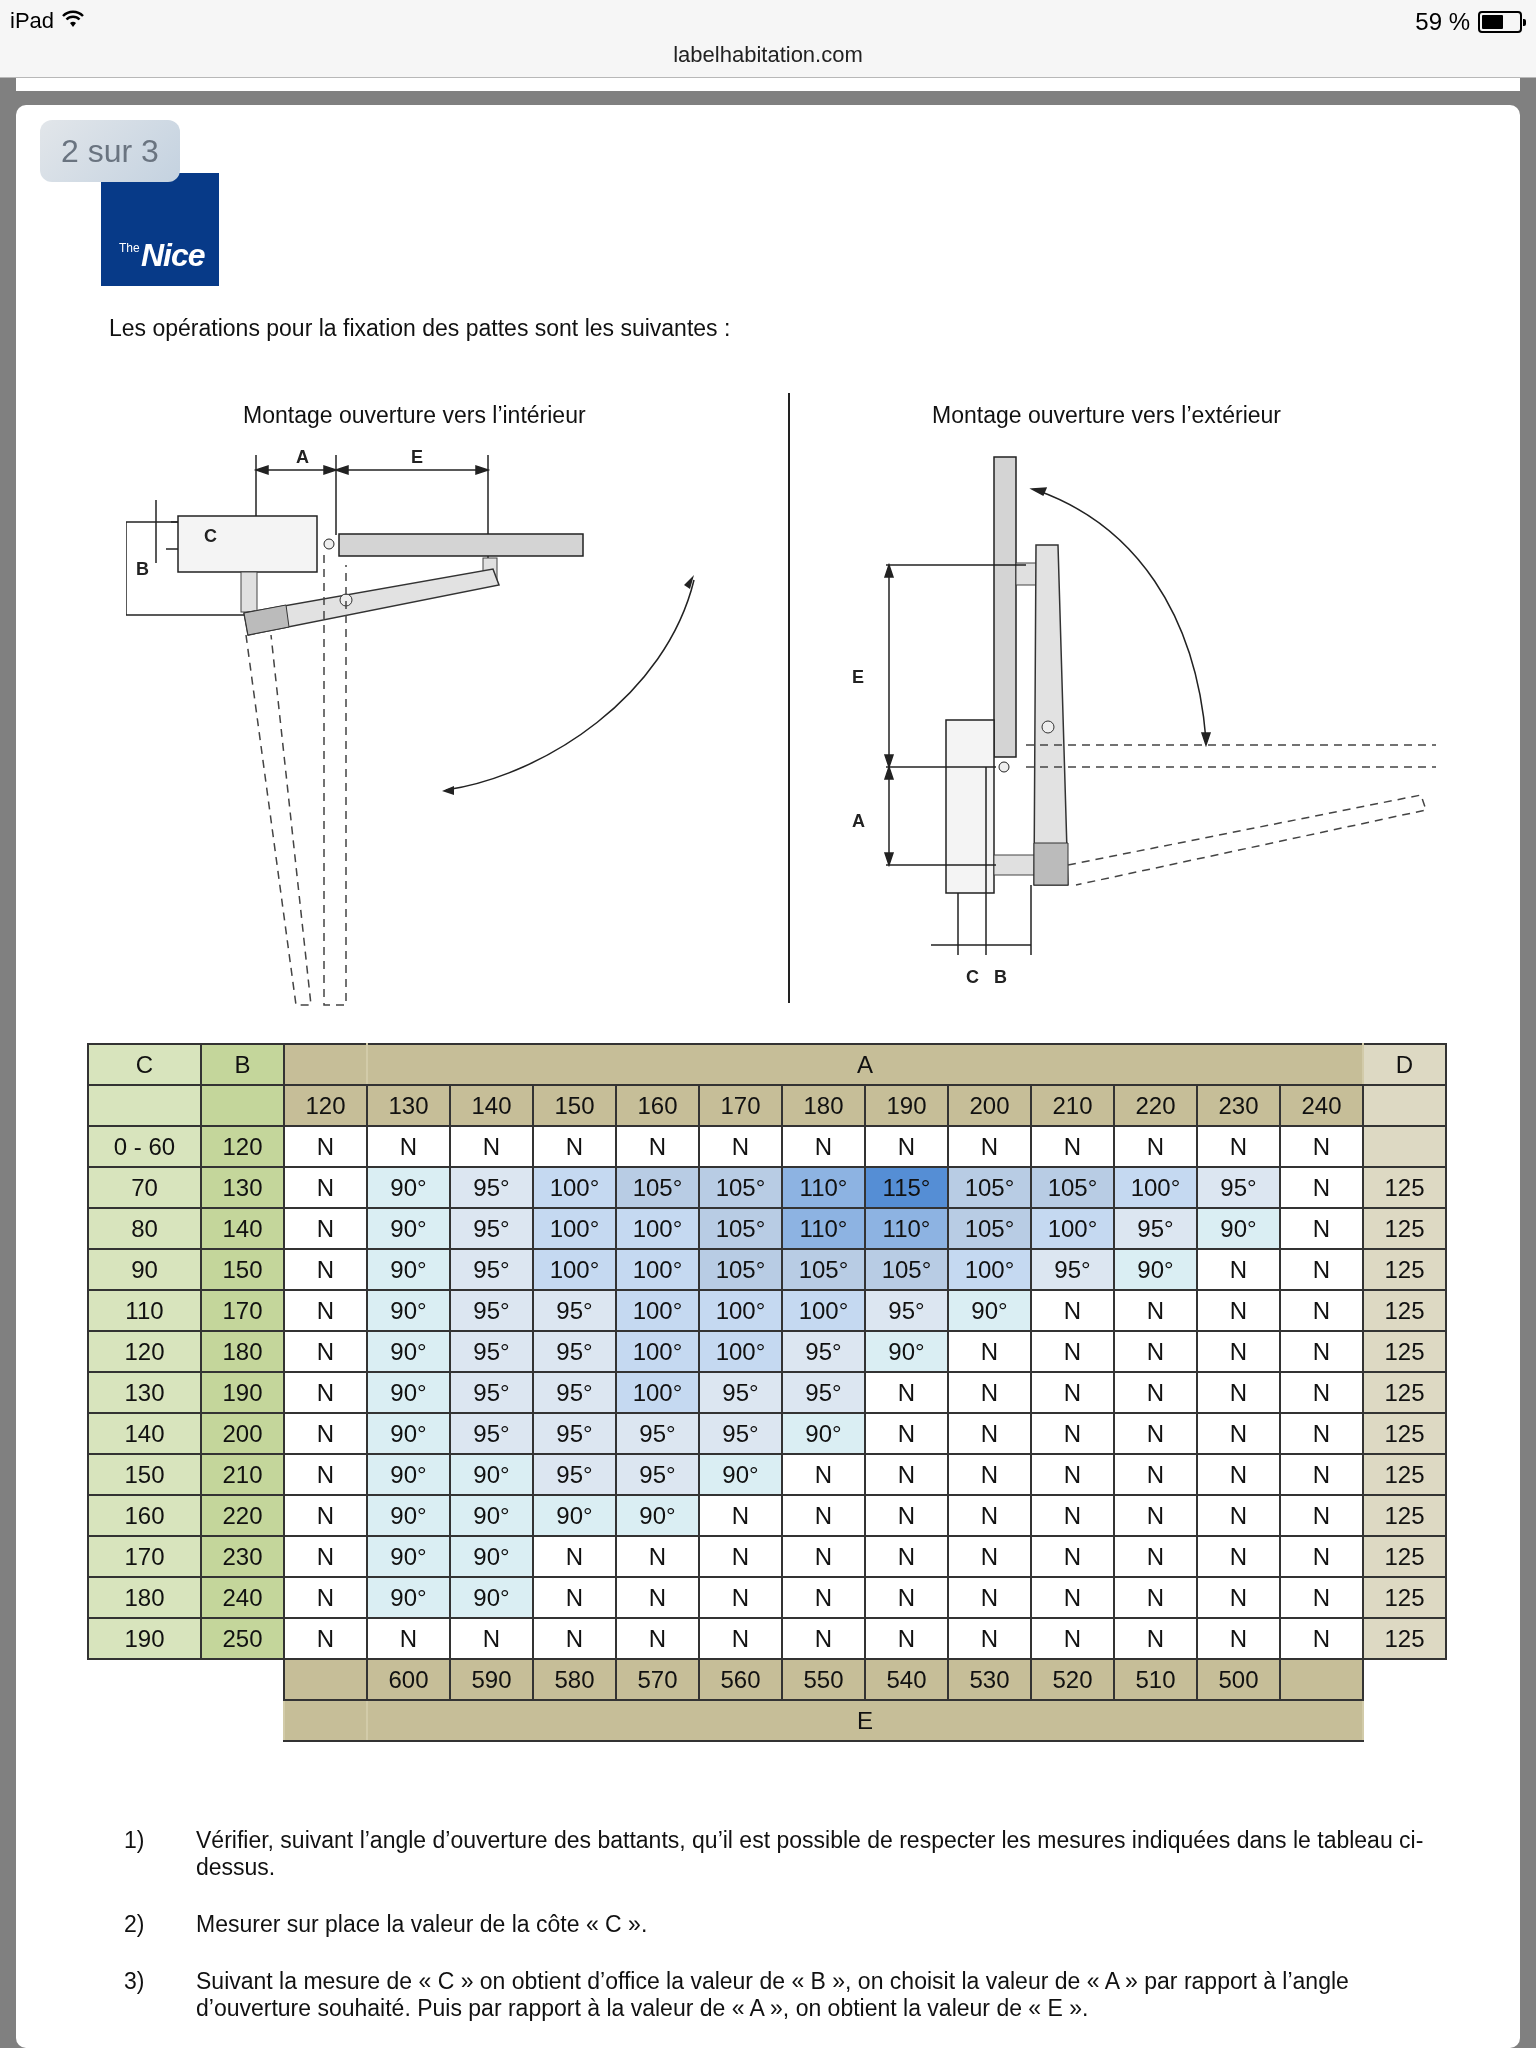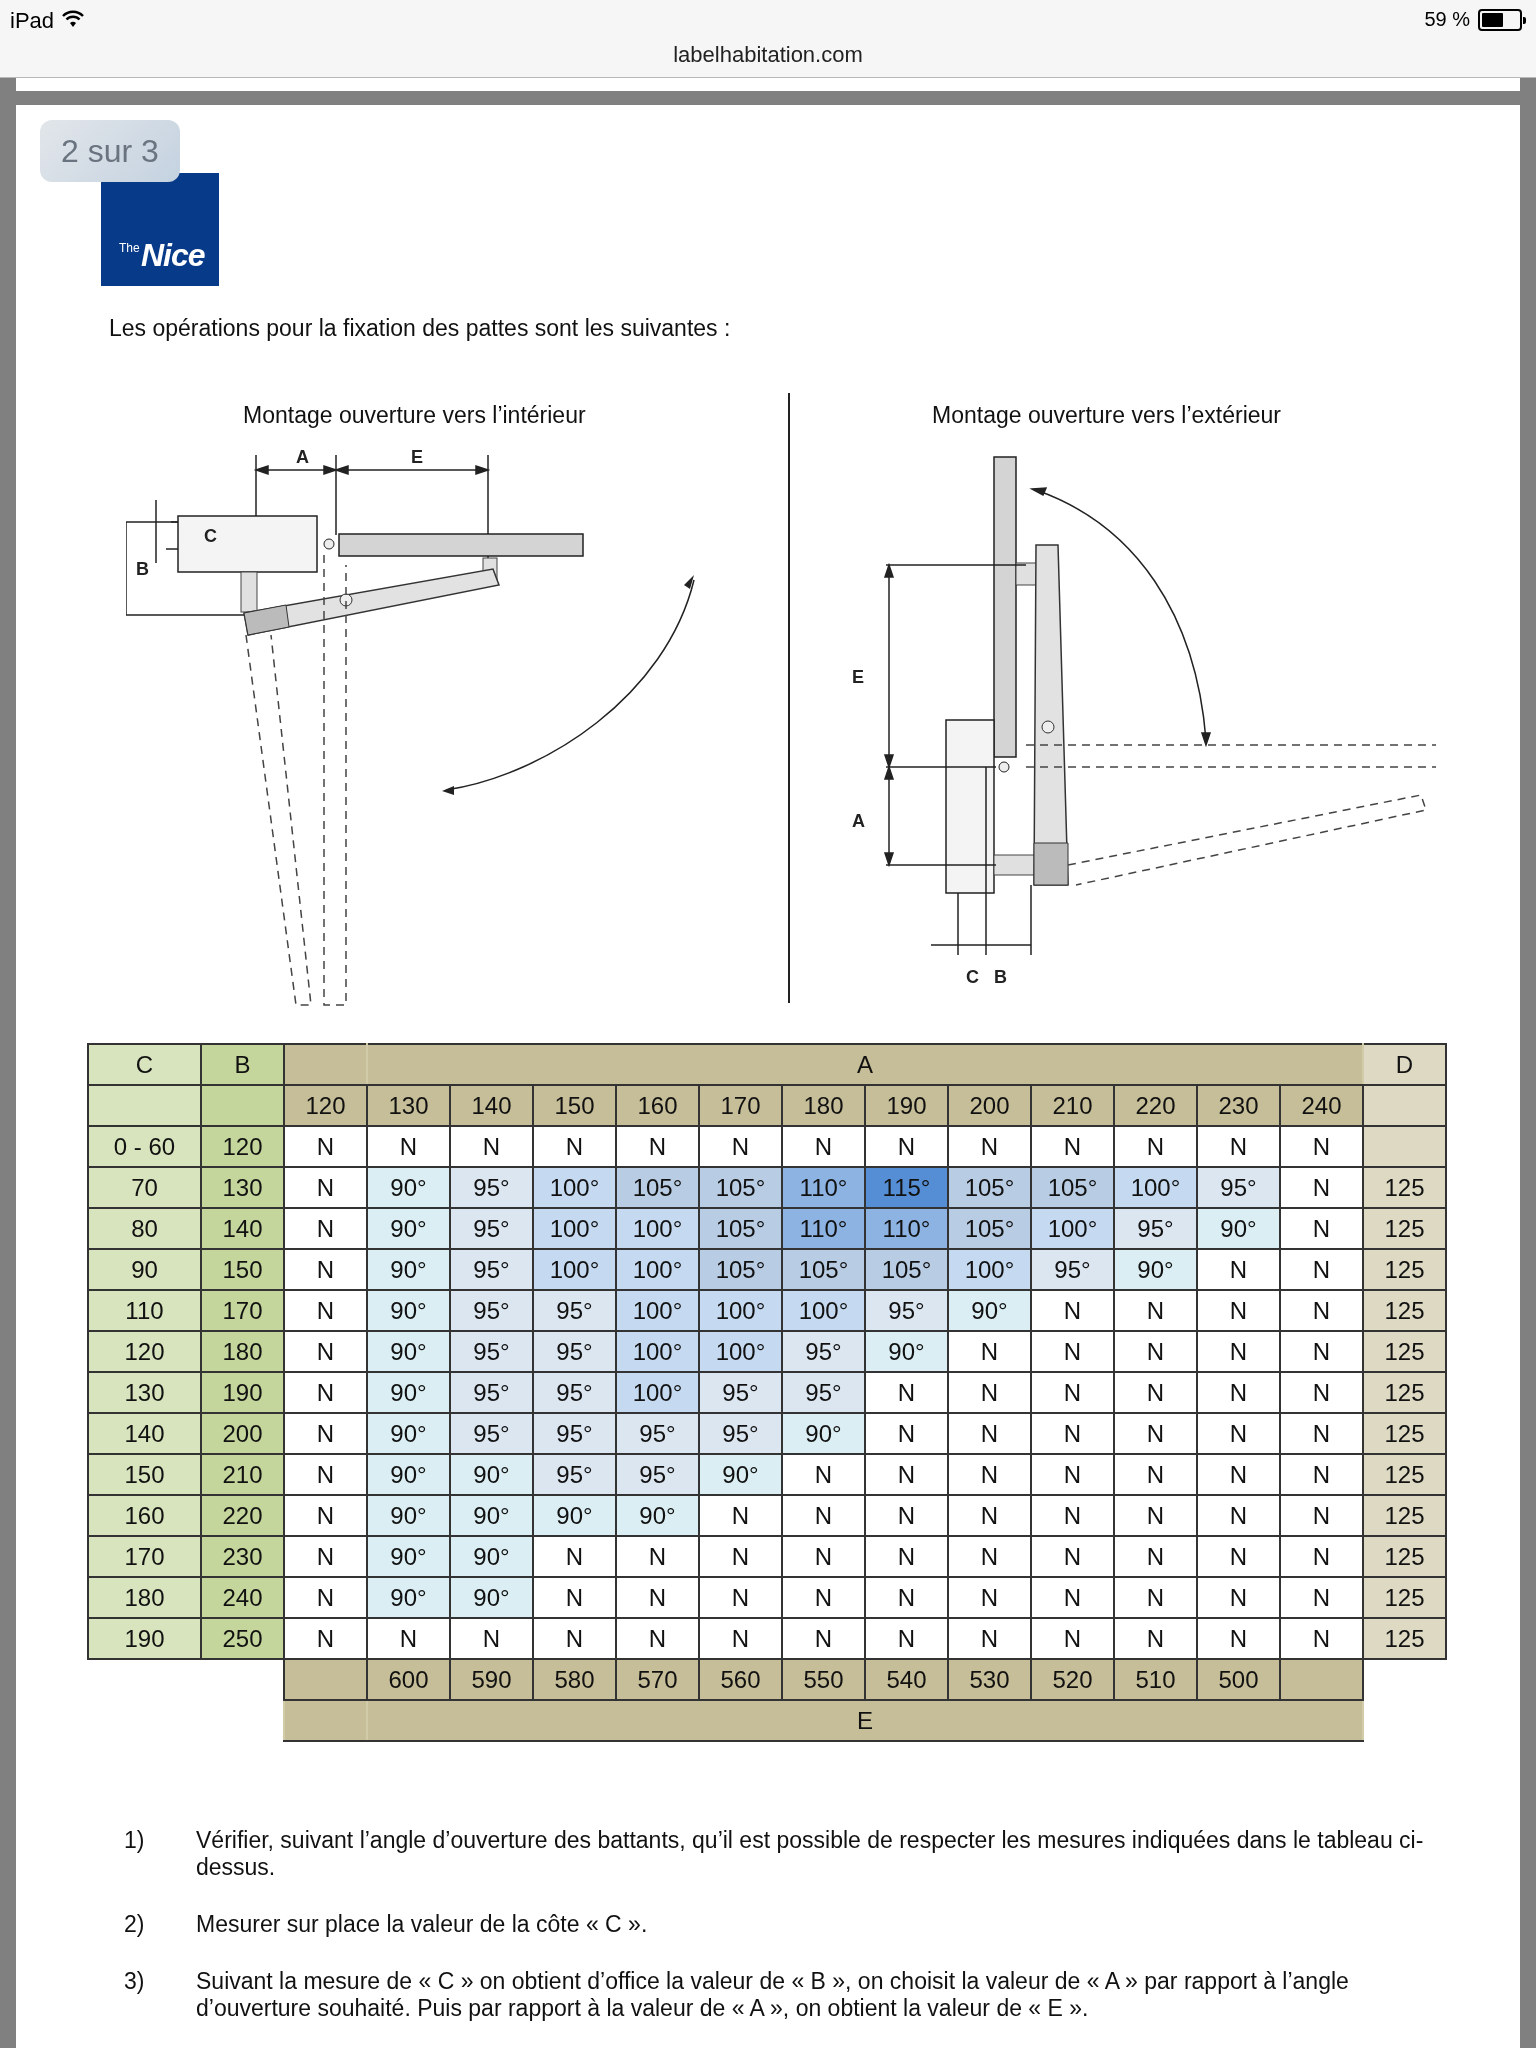--- a/index.html
+++ b/index.html
@@ -1,26 +1,26 @@
 <!DOCTYPE html>
 <html><head>
 <meta charset="utf-8">
 <style>
   * { box-sizing: border-box; margin: 0; padding: 0; }
   html, body { width: 1536px; height: 2048px; overflow: hidden; background: #808080; font-family: "Liberation Sans", sans-serif; }
   .statusbar { position: absolute; left: 0; top: 0; width: 1536px; height: 78px; background: #f6f6f6; border-bottom: 1px solid #b8b8b8; }
   .sb-left { position: absolute; left: 10px; top: 8px; font-size: 22px; color: #000; display: flex; align-items: center; gap: 8px; }
   .sb-time { position: absolute; left: 0; right: 0; top: 8px; text-align: center; font-size: 22px; font-weight: bold; color: #000; }
   .sb-url { position: absolute; left: 0; right: 0; top: 42px; text-align: center; font-size: 22px; color: #222; }
-  .sb-right { position: absolute; right: 14px; top: 8px; font-size: 20px; display: flex; align-items: center; gap: 8px; }
+  .sb-right { position: absolute; right: 14px; top: 8px; font-size: 24px; display: flex; align-items: center; gap: 8px; }
   .battery { width: 44px; height: 22px; border: 2px solid #000; border-radius: 4px; position: relative; padding: 2px; }
   .battery .fill { height: 100%; background: #000; border-radius: 1px; }
   .battery::after { content: ""; position: absolute; right: -6px; top: 6px; width: 3px; height: 7px; background: #000; border-radius: 0 2px 2px 0; }
   .prev-page { position: absolute; left: 16px; top: 78px; width: 1504px; height: 13px; background: #fff; }
-  .page { position: absolute; left: 16px; top: 105px; width: 1504px; height: 1943px; background: #fff; }
+  .page { position: absolute; left: 16px; top: 105px; width: 1504px; height: 1943px; background: #fff; border-radius: 10px; }
   .pager { position: absolute; left: 24px; top: 15px; width: 140px; height: 62px; border-radius: 12px; background: linear-gradient(135deg, #e2e6ea, #c4d2e0); font-size: 32px; color: #6a7480; display: flex; align-items: center; justify-content: center; z-index: 3; }
   .logo { position: absolute; left: 85px; top: 68px; width: 239px; height: 113px; display: flex; }
   .logo .blue { width: 118px; height: 100%; background: #073a88; position: relative; }
   .logo .yellow { flex: 1; background: #e5dd25; position: relative; overflow: hidden; }
   .logo .notch { position: absolute; right: 0; top: 18px; width: 36px; height: 44px; background: #fff; clip-path: polygon(0 35%, 100% 0, 100% 65%, 0 100%); }
   .logo .the { position: absolute; left: 18px; top: 68px; color: #fff; font-size: 12px; text-align: right; }
   .logo .nice { position: absolute; left: 40px; top: 64px; color: #fff; font-size: 32px; font-weight: bold; letter-spacing: -1px; font-style: italic; }
   .logo .gate { position: absolute; left: 4px; top: 64px; color: #fff; font-size: 32px; letter-spacing: -1px; }
   .intro { position: absolute; left: 93px; top: 210px; font-size: 23px; color: #111; }
   .diag-title { position: absolute; font-size: 23px; color: #111; }

